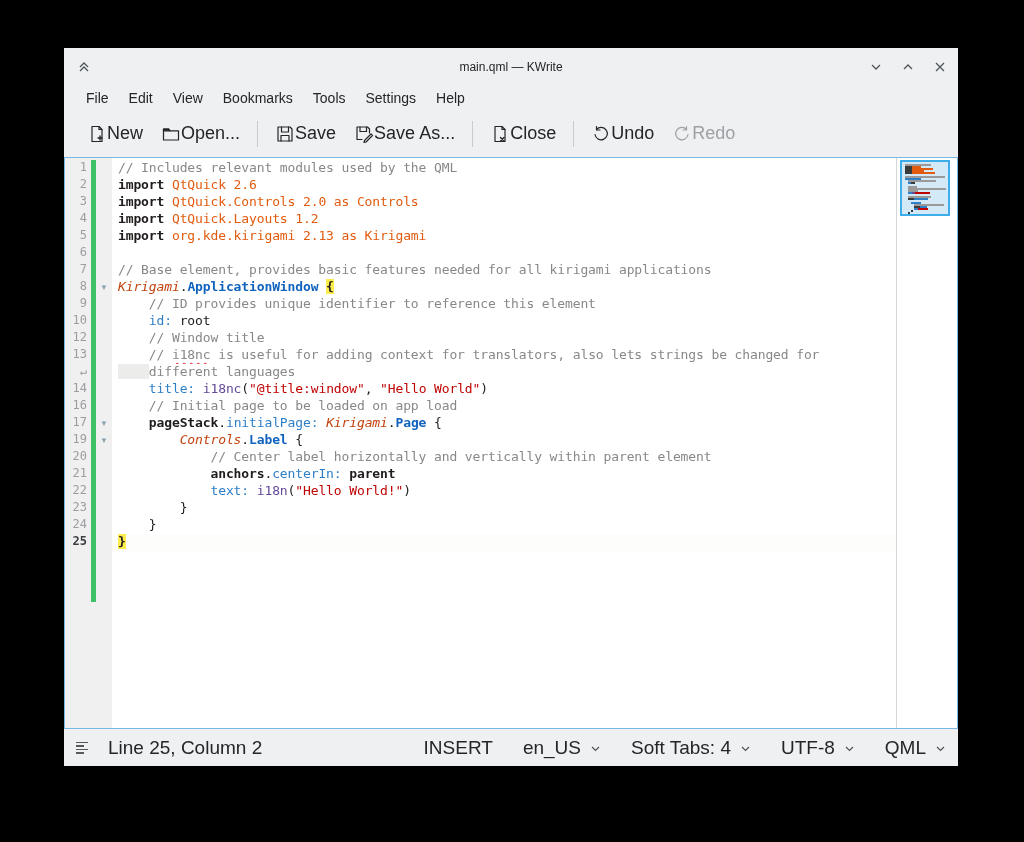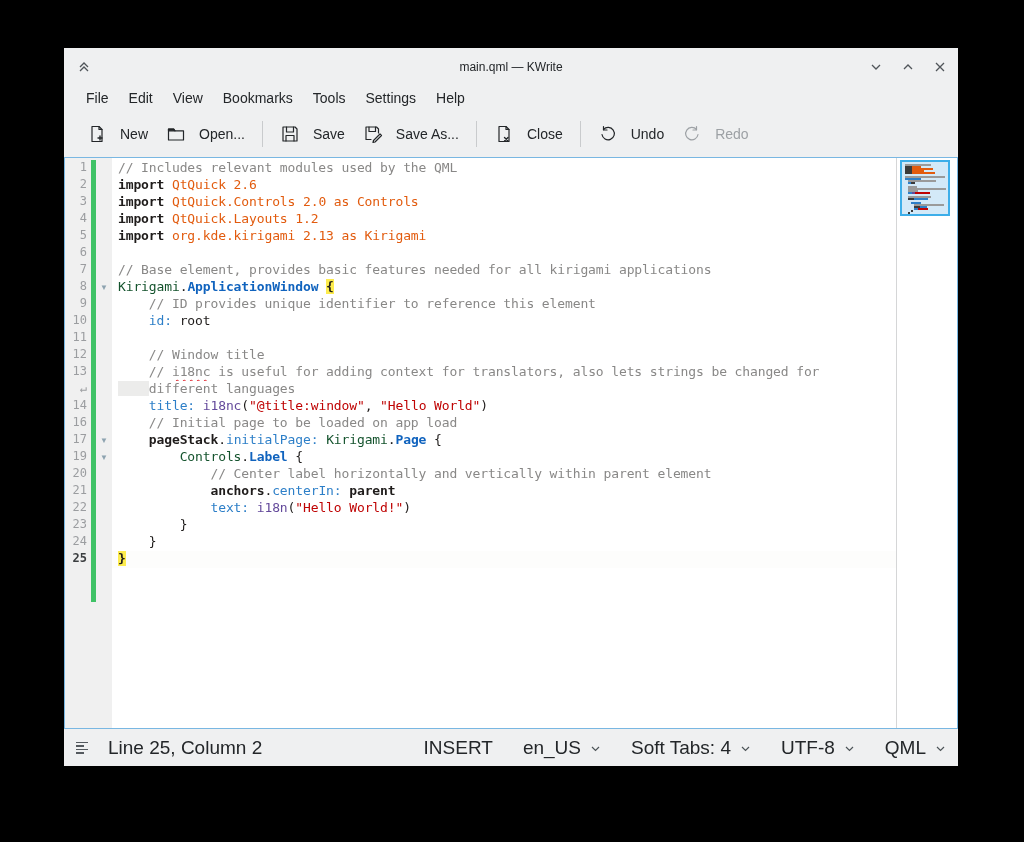--- a/index.html
+++ b/index.html
@@ -11,42 +11,42 @@
   .tb-left{position:absolute;left:12px;top:0;height:100%;display:flex;align-items:center;}
   .tb-title{width:100%;text-align:center;font-size:12px;color:#232629;}
   .tb-right{position:absolute;right:10px;top:0;height:100%;display:flex;align-items:center;gap:16px;}
   .winbtn{width:16px;height:16px;display:inline-flex;align-items:center;justify-content:center;cursor:default;}
   .winbtn svg{stroke:#50555a;stroke-width:1.3;fill:none;}
   
   .menubar{height:24px;display:flex;align-items:center;padding-left:12px;flex:0 0 auto;}
   .menu-item{font-size:14px;color:#232629;padding:2px 10px;}
   
   .toolbar{height:47px;display:flex;align-items:center;padding-left:14px;flex:0 0 auto;}
-  .tool-btn{display:flex;align-items:center;gap:13px;padding:6px 9px;font-size:14px;color:#232629;justify-content:space-between;}
+  .tool-btn{display:flex;align-items:center;gap:0;padding:6px 9px;font-size:18px;color:#232629;justify-content:space-between;}
   .tool-btn.disabled{color:#9da1a5;}
   .tool-btn .ticon{width:20px;height:20px;display:inline-flex;}
   .tool-sep{width:1px;height:26px;background:#c9cbcd;margin:0 8px;}
   
   .editor{flex:1 1 auto;position:relative;background:#fff;border:1px solid #79b7e2;overflow:hidden;}
   .gutter-strip{position:absolute;left:0;top:0;bottom:0;width:47px;background:#f0f0f0;}
   .green-strip{position:absolute;left:26px;top:2px;width:5px;height:442px;background:#3fc266;}
   .rows{position:absolute;left:0;top:2px;right:61px;}
   .row{display:flex;height:17px;line-height:17px;overflow:hidden;}
   .ln{flex:0 0 22px;text-align:right;padding-right:4px;font:12px "DejaVu Sans Mono",monospace;
     color:#9b9da0;}
   .ln.cur{color:#3b3e40;font-weight:bold;}
   .gbar{flex:0 0 5px;}
   .fold{flex:0 0 16px;text-align:center;font-size:8px;line-height:17px;color:#8ea3b0;}
   .codeline{flex:1 1 auto;white-space:pre;font:13px "DejaVu Sans Mono",monospace;
     letter-spacing:-0.12px;color:#1f1c1b;padding-left:6px;overflow:hidden;}
   .row.current .codeline{background:#fdfdfc;box-shadow:0 1px 0 #e2e2e1;}
   .t-com{color:#898887;}
   .t-kw{color:#1f1c1b;font-weight:bold;}
   .t-imp{color:#e25b0e;}
-  .t-ns{color:#14532d;}
+  .t-ns{color:#c2410c;font-style:italic;}
   .t-type{color:#1063be;font-weight:bold;}
   .t-prop{color:#2d7fc8;}
   .t-fn{color:#644a9b;}
   .t-str{color:#bf0303;}
   .t-plain{color:#1f1c1b;}
   .t-hl{background:#fdec4e;color:#1f1c1b;font-weight:bold;}
   .t-mis{color:#898887;text-decoration:underline wavy #e01b24 1px;text-underline-offset:3px;}
   .wrappad{background:#ececeb;}
   
   .mm-col{position:absolute;top:0;bottom:0;right:0;width:60px;background:#fff;border-left:1px solid #d5d6d7;}
@@ -243,26 +243,20 @@
           <span class="fold"></span>
           <span class="codeline"><span class="t-com">    // ID provides unique identifier to reference this element</span></span>
         </div>
         <div class="row">
           <span class="ln">10</span>
           <span class="gbar"></span>
           <span class="fold"></span>
           <span class="codeline"><span class="t-plain">    </span><span class="t-prop">id:</span><span class="t-plain"> root</span></span>
         </div>
         <div class="row">
-          <span class="ln">11</span>
-          <span class="gbar"></span>
-          <span class="fold"></span>
-          <span class="codeline"></span>
-        </div>
-        <div class="row">
           <span class="ln">12</span>
           <span class="gbar"></span>
           <span class="fold"></span>
           <span class="codeline"><span class="t-com">    // Window title</span></span>
         </div>
         <div class="row">
           <span class="ln">13</span>
           <span class="gbar"></span>
           <span class="fold"></span>
           <span class="codeline"><span class="t-plain">    </span><span class="t-com">// </span><span class="t-mis">i18nc</span><span class="t-com"> is useful for adding context for translators, also lets strings be changed for</span></span>

